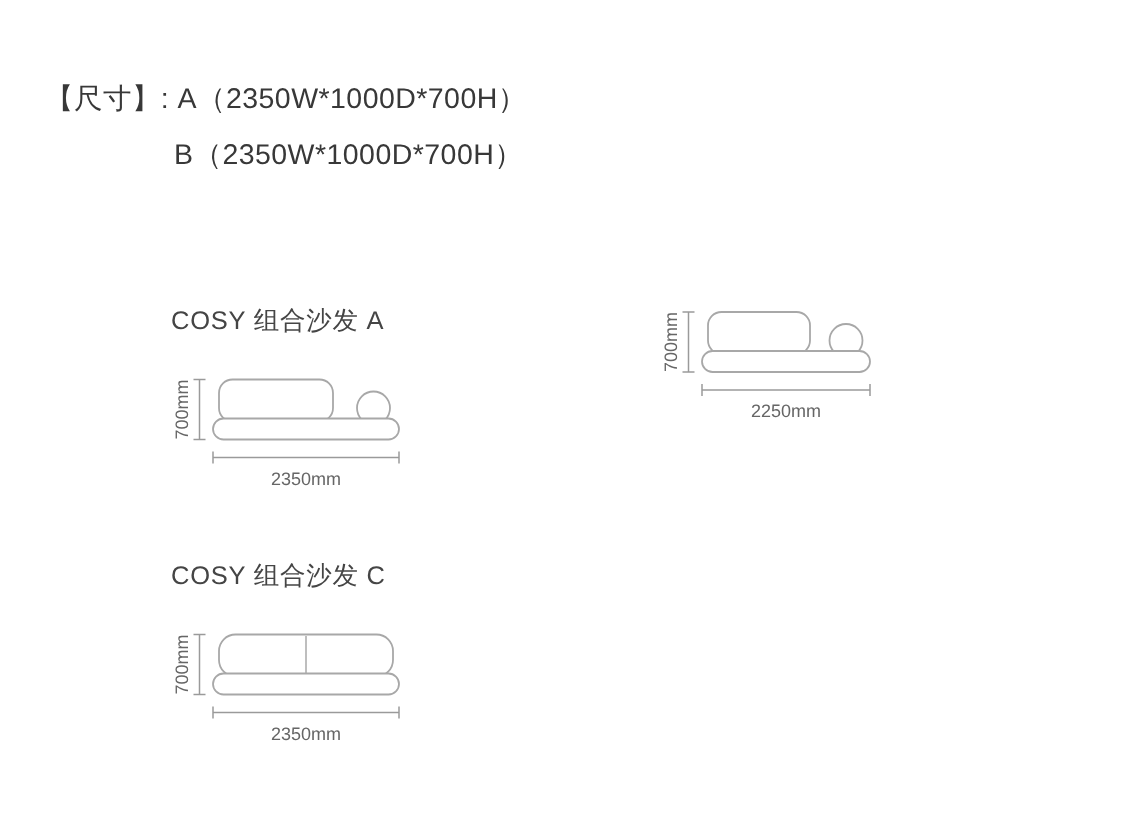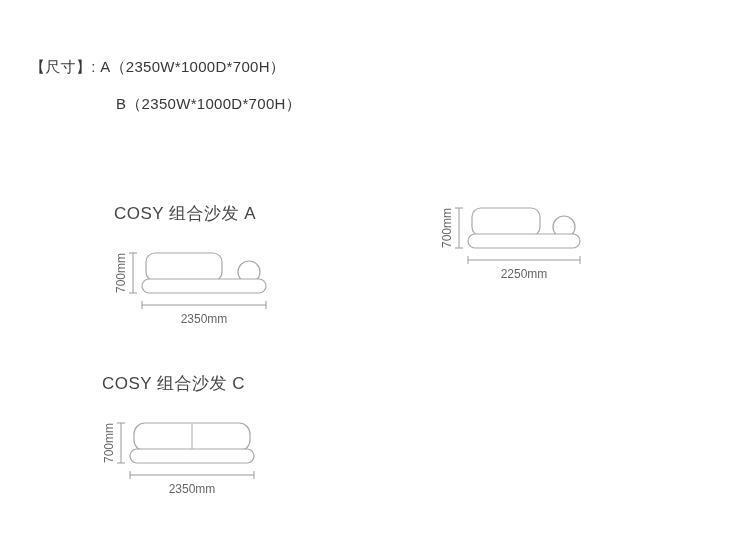--- a/index.html
+++ b/index.html
@@ -13,33 +13,33 @@
     font-family: "Liberation Sans", "DejaVu Sans", sans-serif;
     position: relative;
     overflow: hidden;
   }
 
   
   .spec {
     position: absolute;
     left: 30px;
     top: 48px;
-    font-size: 15px;
+    font-size: 19px;
     line-height: 37px;
     color: #383838;
     letter-spacing: 0.3px;
   }
   .spec-line { white-space: nowrap; }
   .spec-line.indent { margin-left: 86px; }
 
   
   .product { position: absolute; }
   #product-a { left: 112px; top: 202px; }
   #product-b { left: 438px; top: 202px; }
-  #product-c { left: 100px; top: 372px; }
+  #product-c { left: 112px; top: 372px; }
 
   .product-title {
     font-size: 17px;
     color: #454545;
     margin: 0 0 22px 2px;
     white-space: nowrap;
     letter-spacing: 0.5px;
   }
 
   svg { display: block; }

